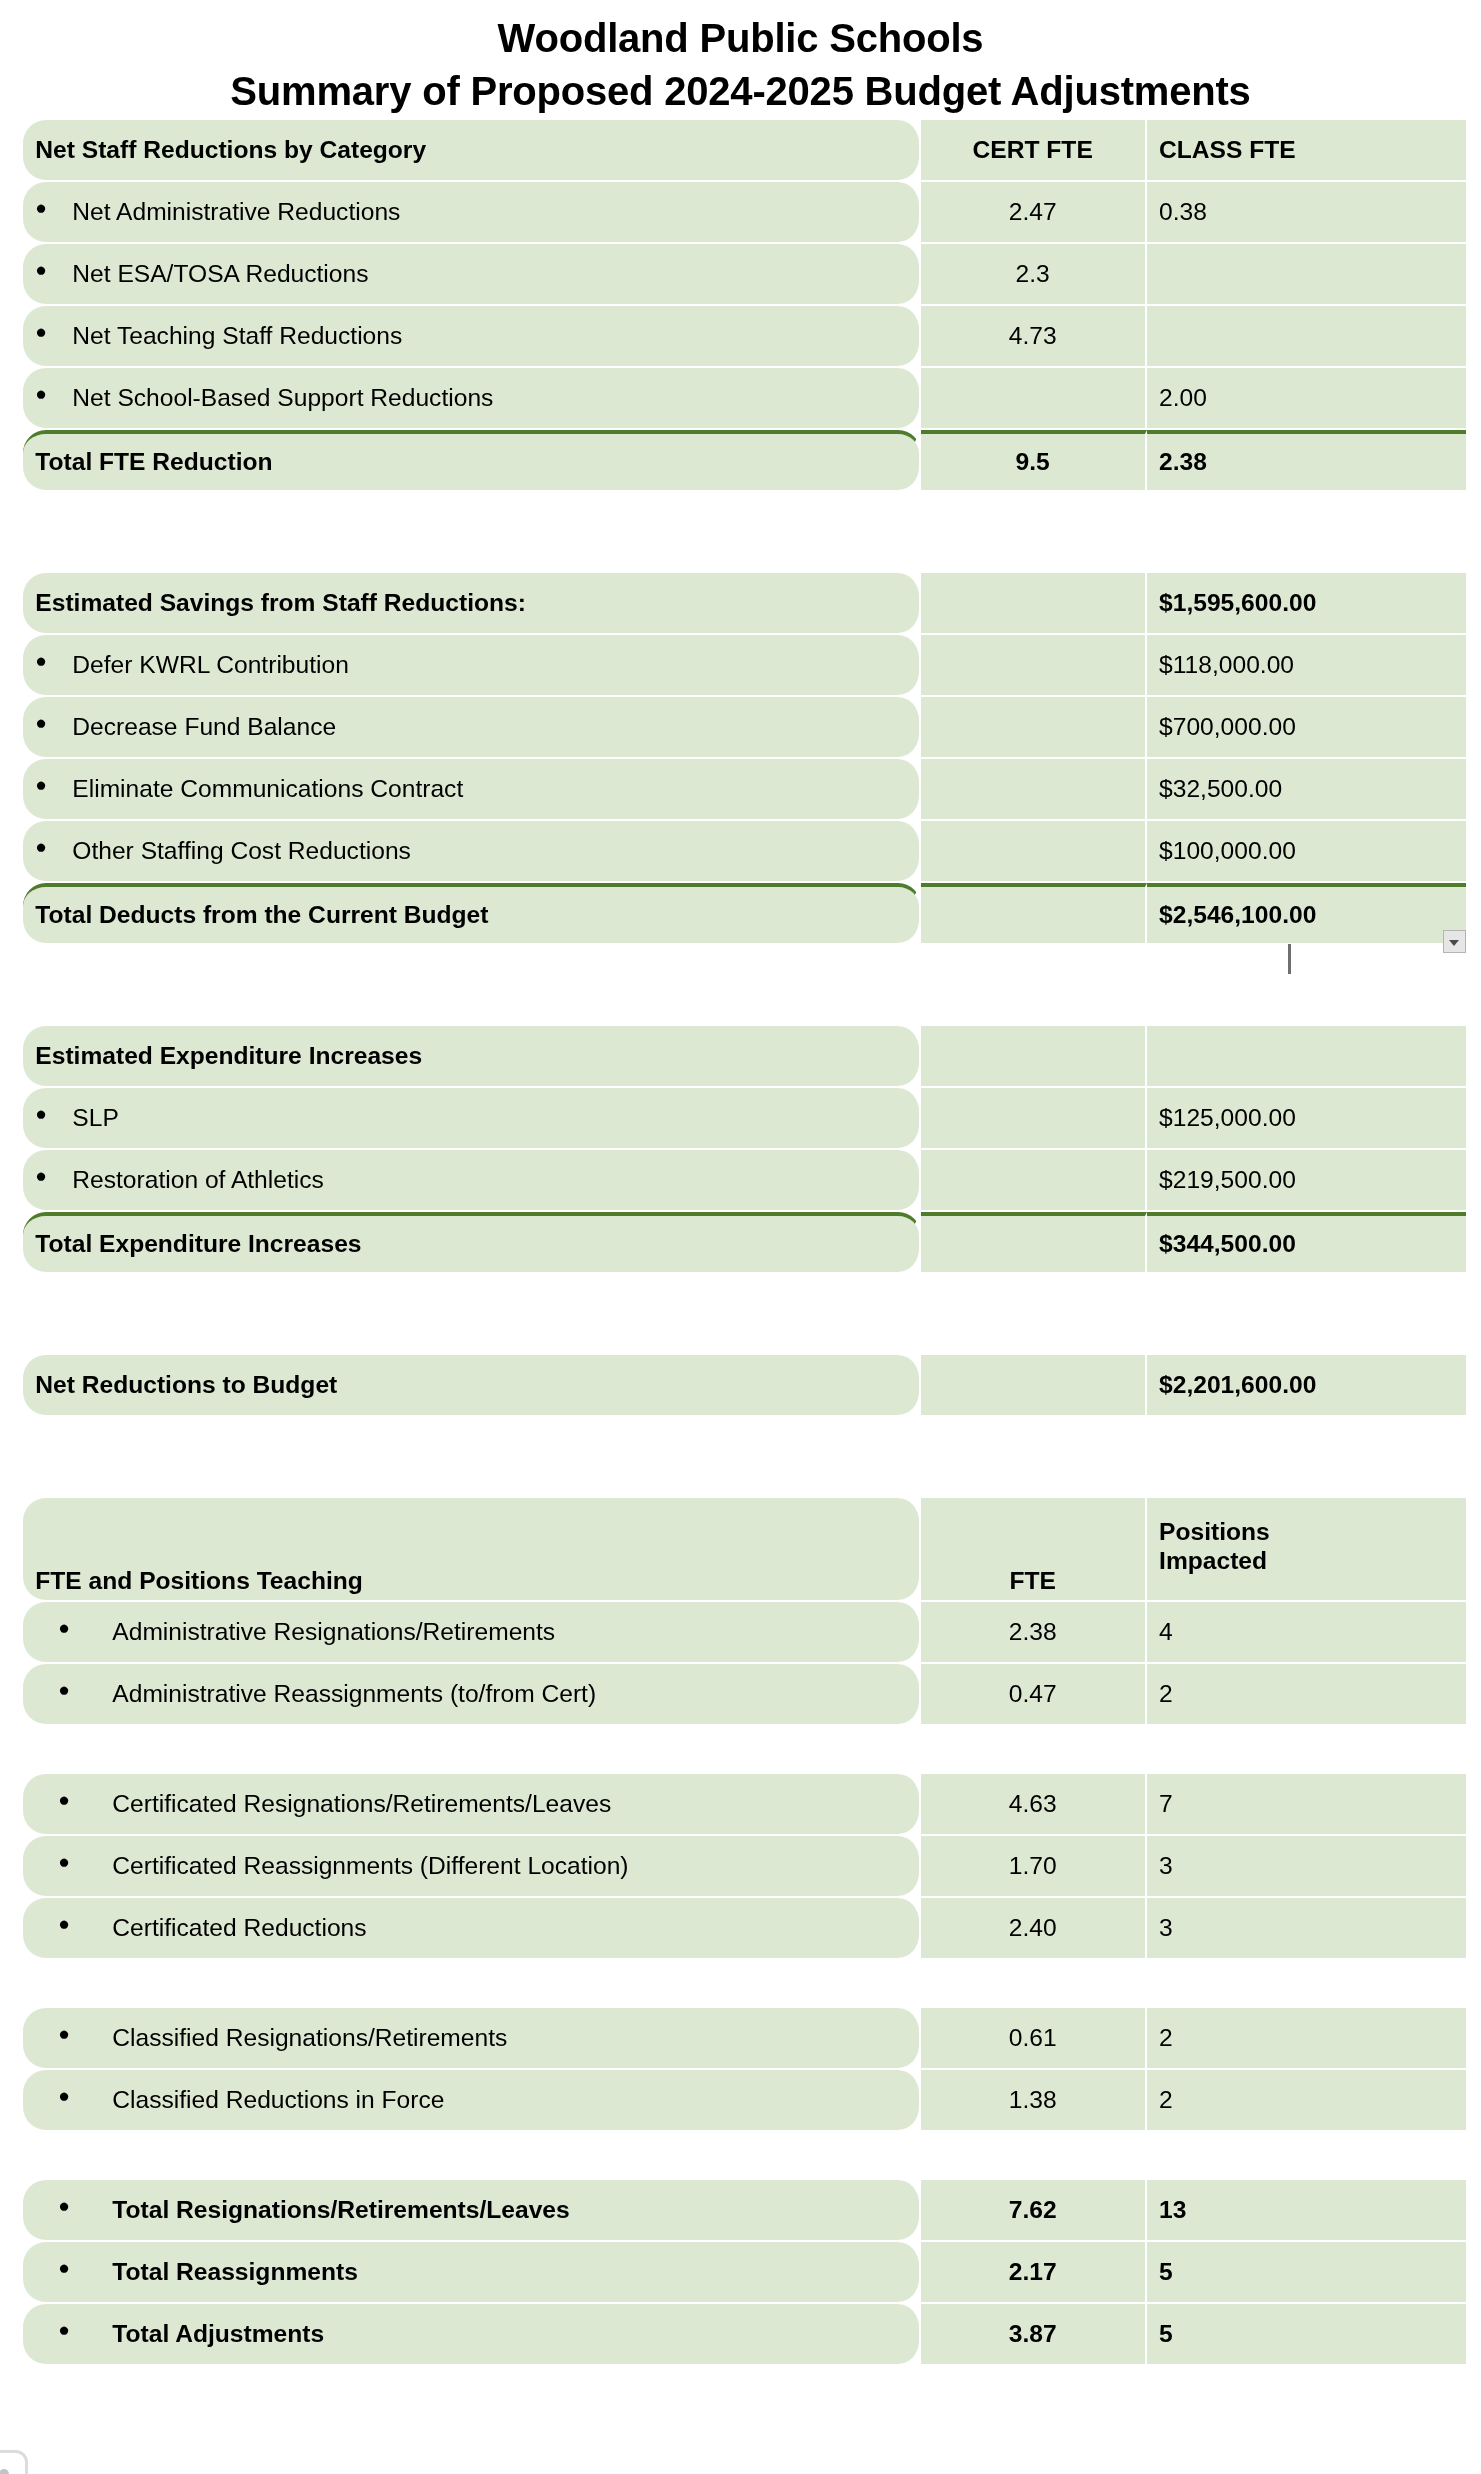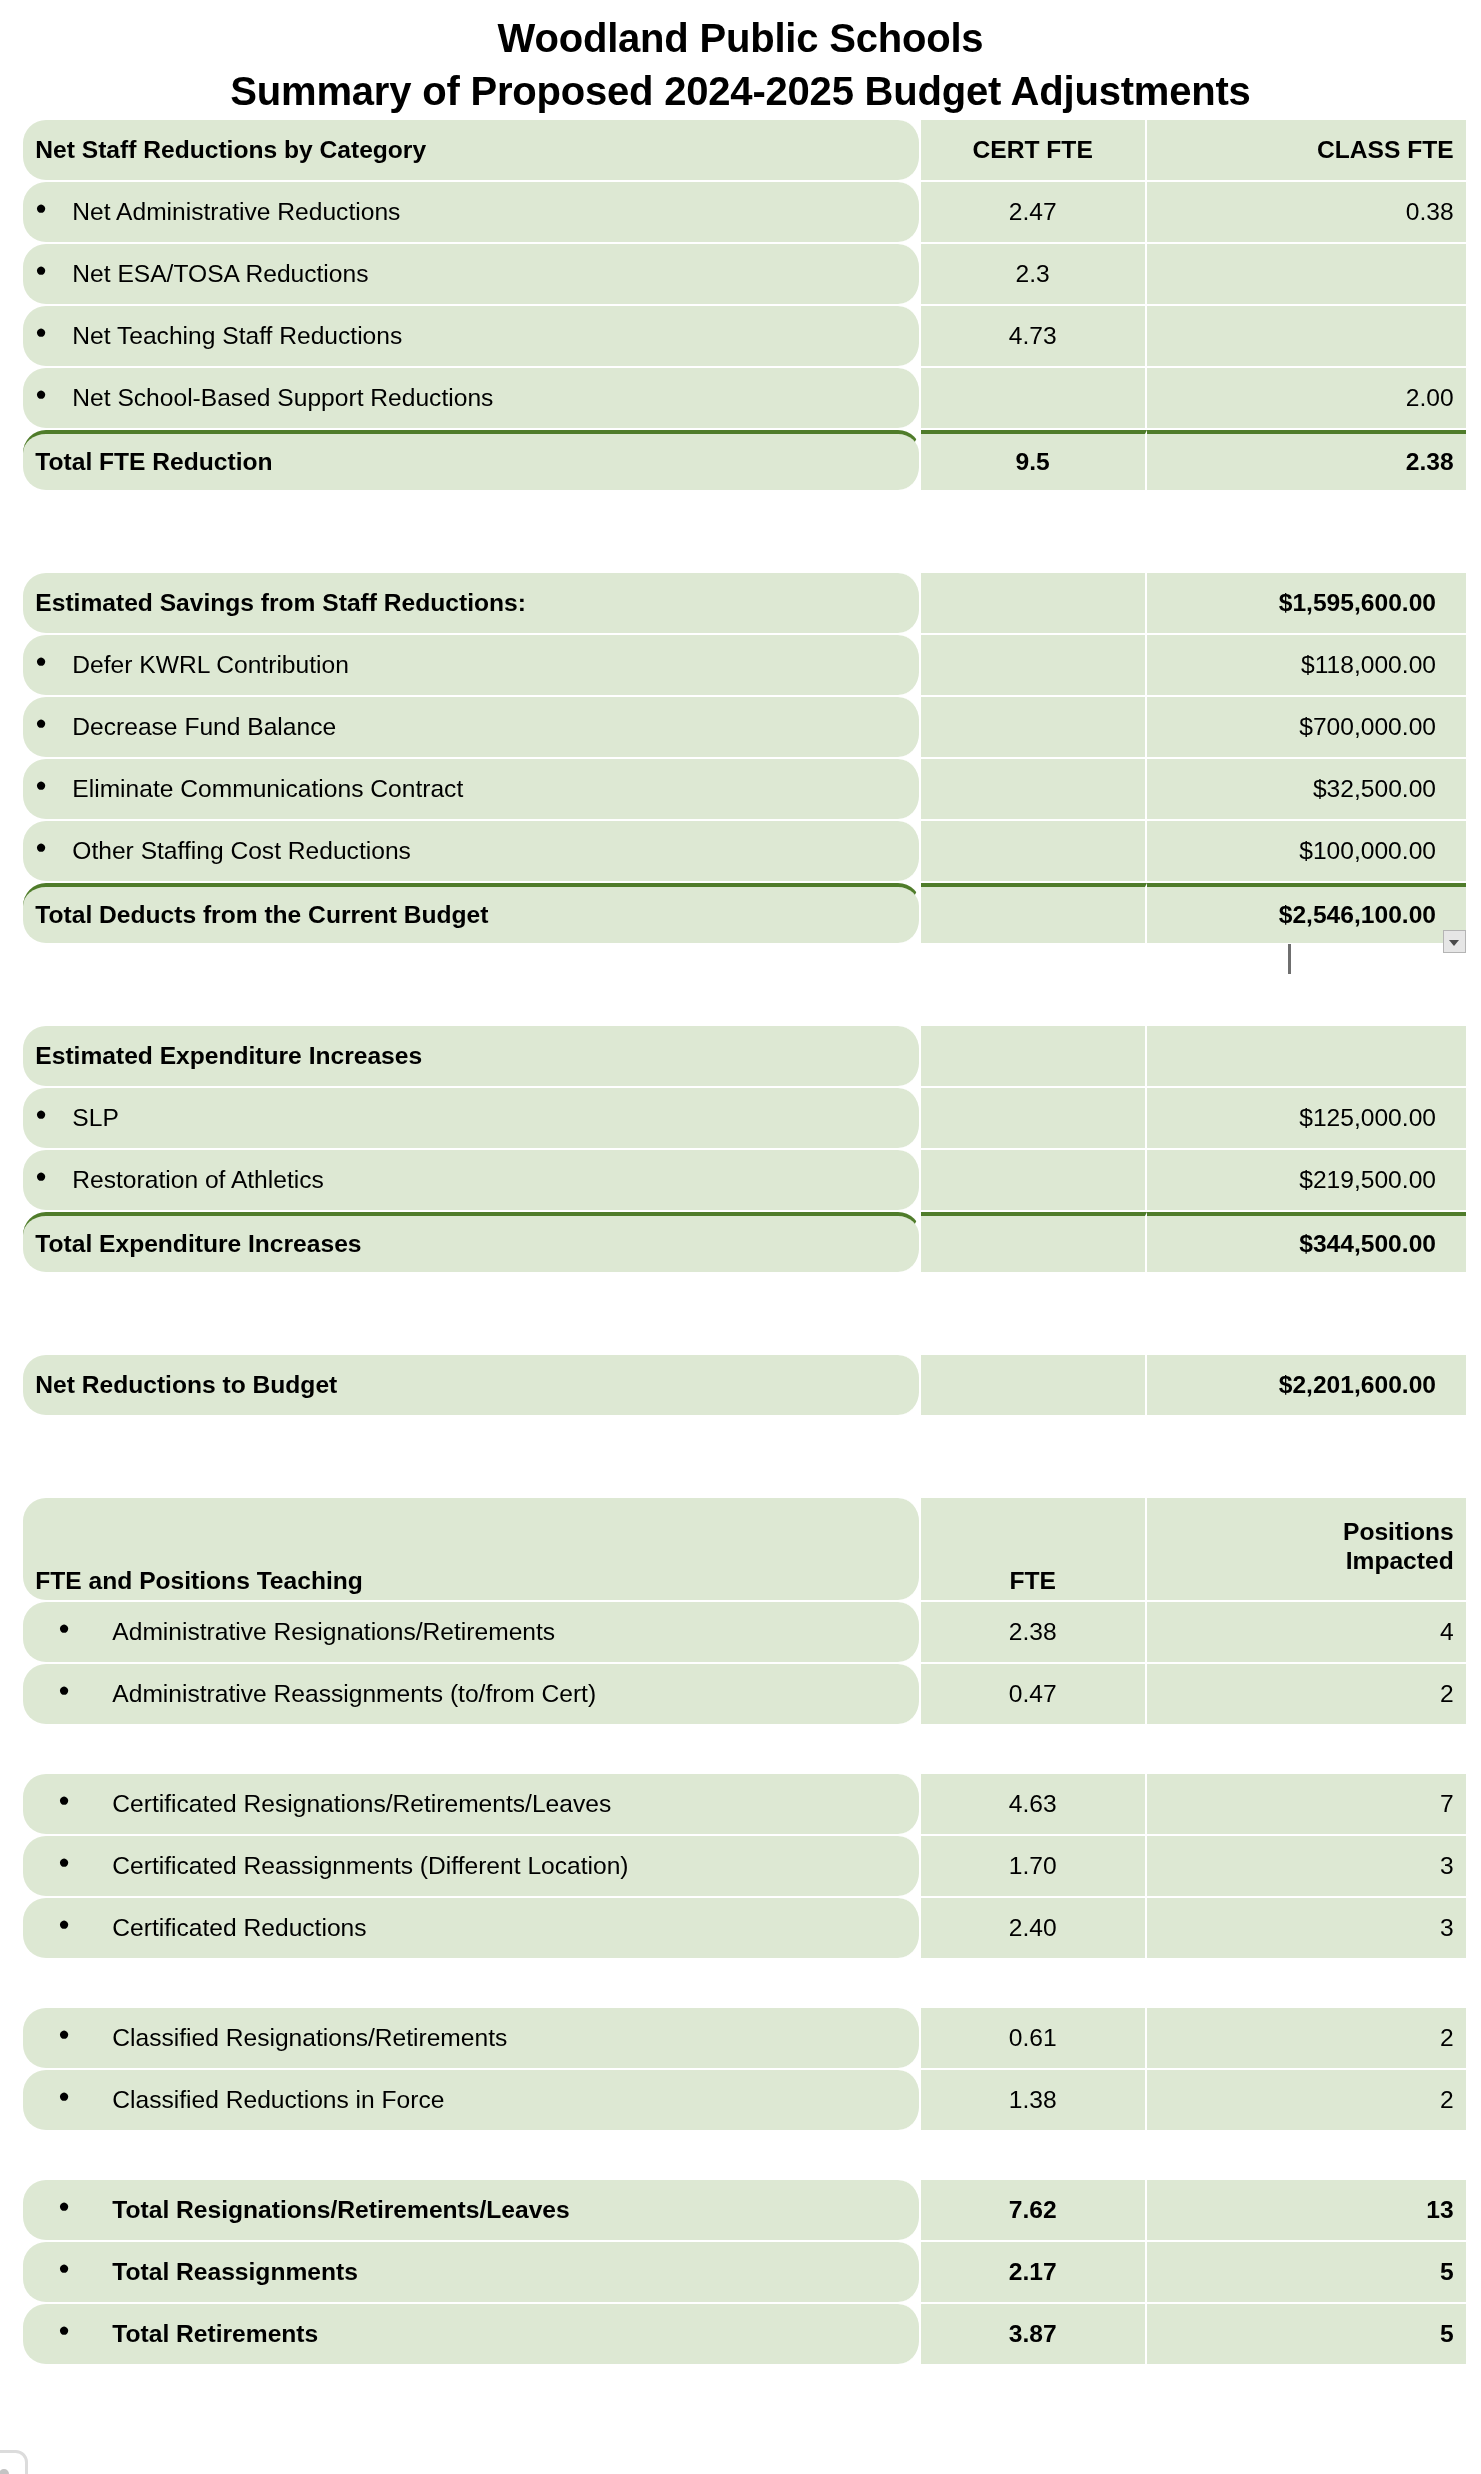--- a/index.html
+++ b/index.html
@@ -42,21 +42,21 @@
   .tbl td {
     background: #dde8d3;
     padding: 0 12.3px;
     font-size: 24.6px;
     vertical-align: middle;
     height: 60px;
     box-sizing: border-box;
   }
   .tbl tr > td:nth-child(1) { border-right: 2.6px solid #ffffff; border-radius: 23px; }
   .tbl tr > td:nth-child(2) { border-right: 2.6px solid #ffffff; text-align: center; }
-  .tbl tr > td:nth-child(3) { text-align: right; }
+  .tbl tr > td:nth-child(3) { text-align: left; }
 
   
   .hdr td { font-weight: bold; }
   .hdr td:nth-child(2),
   .hdr td:nth-child(3) { text-align: center; }
 
   .total td { font-weight: bold; }
 
   
   tr.rule-above > td {
@@ -373,21 +373,21 @@
       <td><span class="bullet wide">Total Resignations/Retirements/Leaves</span></td>
       <td>7.62</td>
       <td>13</td>
     </tr>
     <tr class="total">
       <td><span class="bullet wide">Total Reassignments</span></td>
       <td>2.17</td>
       <td>5</td>
     </tr>
     <tr class="total">
-      <td><span class="bullet wide">Total Retirements</span></td>
+      <td><span class="bullet wide">Total Adjustments</span></td>
       <td>3.87</td>
       <td>5</td>
     </tr>
   </tbody>
 </table>
 
 <div class="caret"></div>
 <div class="spin-widget"></div>
 <div class="corner-widget"></div>
 

